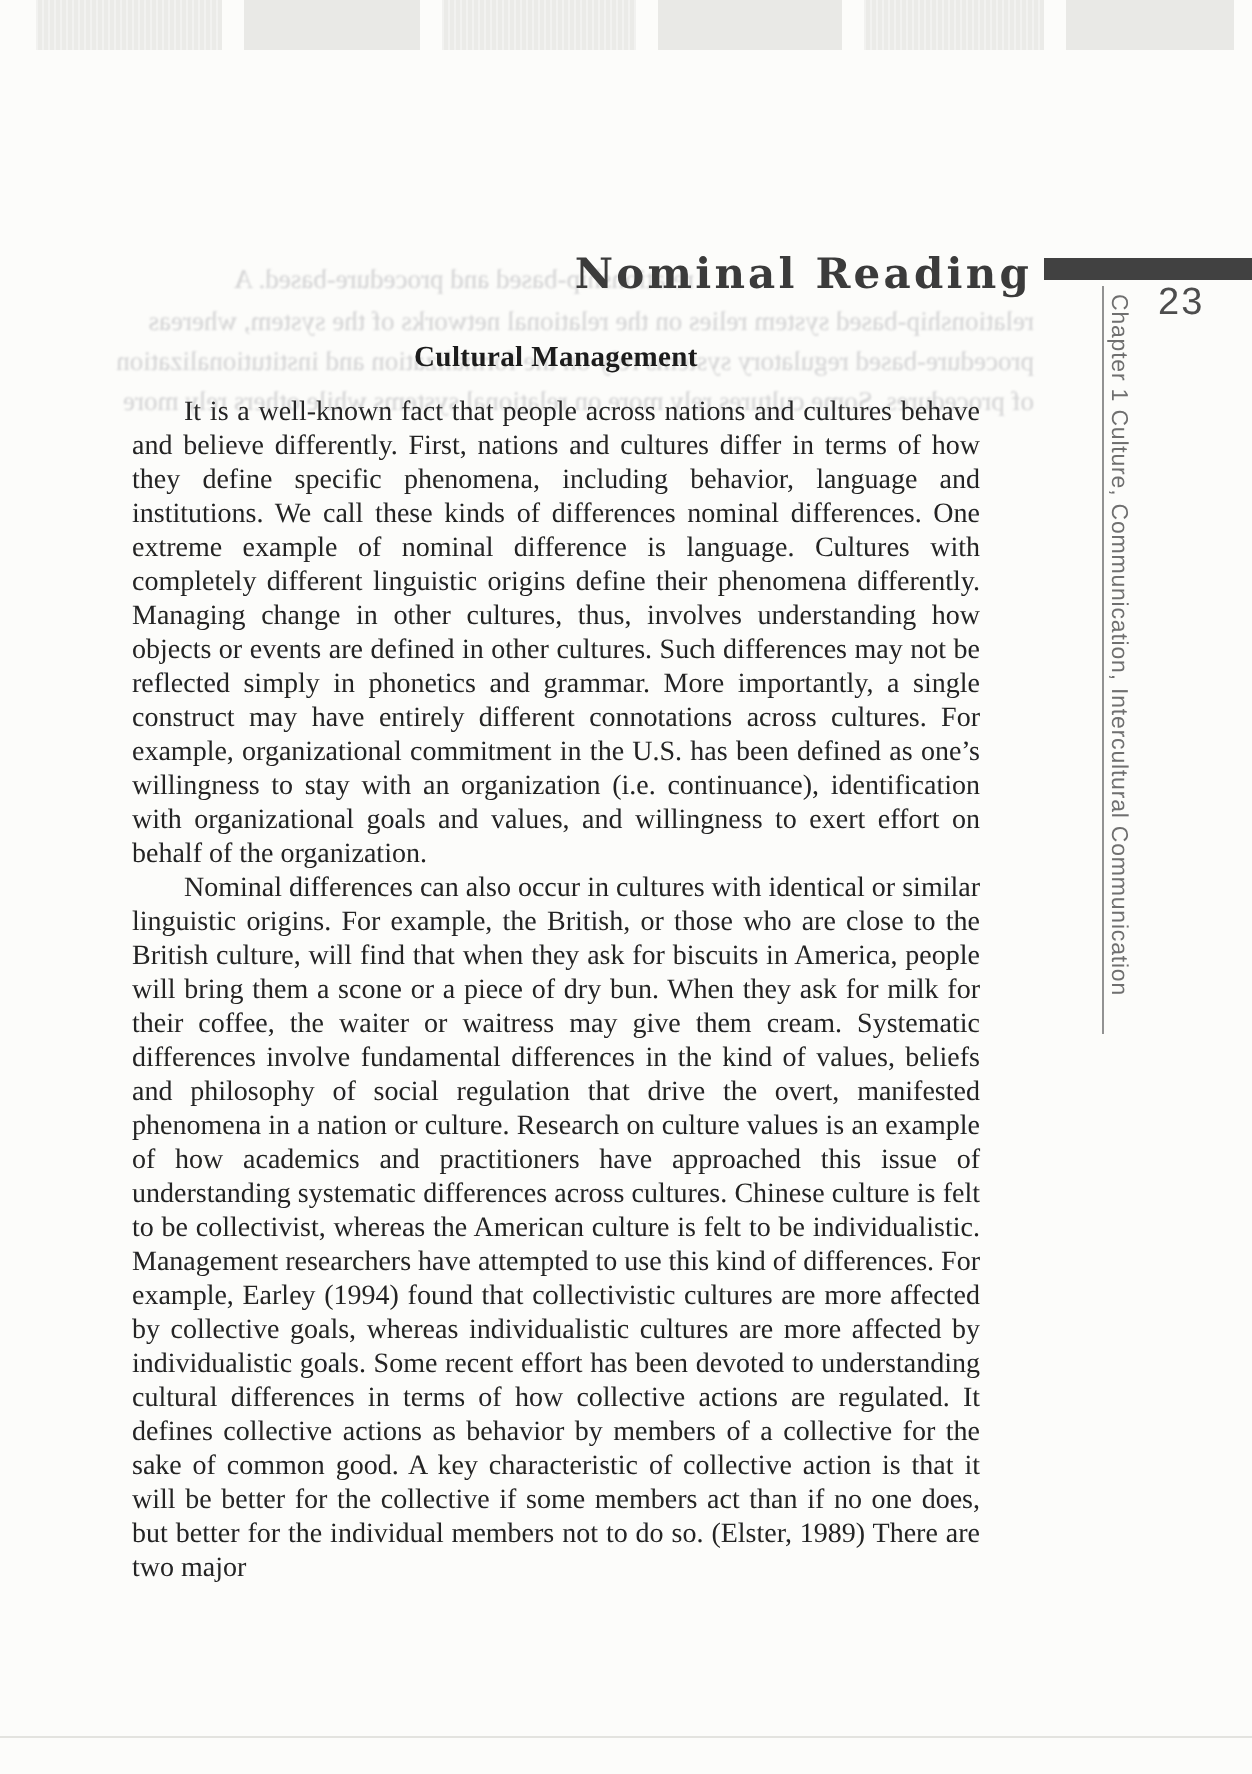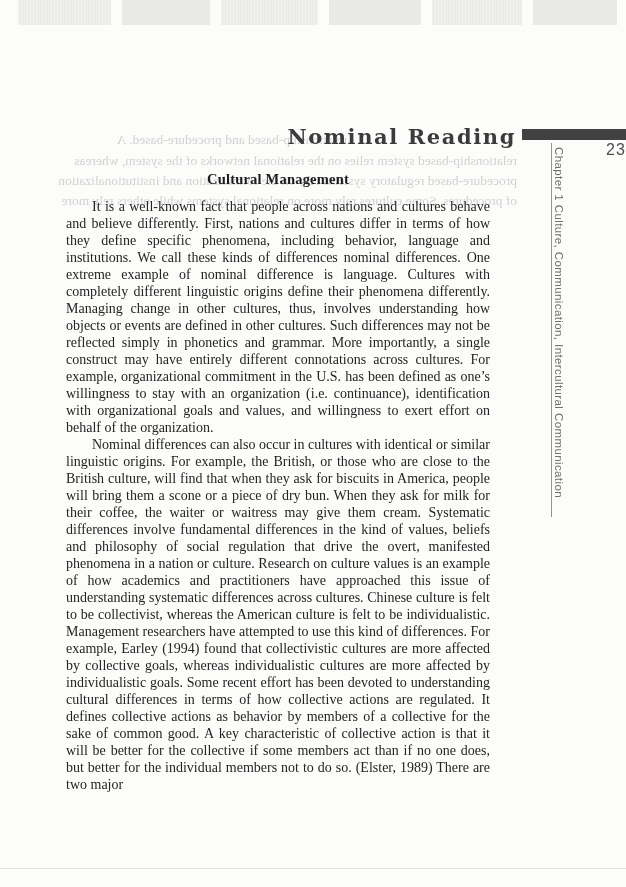--- a/index.html
+++ b/index.html
@@ -42,21 +42,21 @@
     font-weight:bold;font-size:21px;letter-spacing:1.6px;
     color:#3b3b3b;
   }
   .title-bar{
     position:absolute;left:522px;top:129px;width:104px;height:11px;
     background:#414141;z-index:2;
   }
   .page-number{
     position:absolute;left:579px;top:141px;z-index:2;
     font-family:"Liberation Sans", sans-serif;
-    font-size:16px;color:#4d4d4d;letter-spacing:1px;margin-left:27px;
+    font-size:19px;color:#4d4d4d;letter-spacing:1px;
   }
   
   .sidebar-rule{
     position:absolute;left:551px;top:143px;width:1px;height:374px;
     background:#929292;z-index:2;
   }
   .chapter-vertical{
     position:absolute;left:553px;top:147px;height:362px;z-index:2;
     writing-mode:vertical-rl;text-orientation:mixed;
     font-family:"Liberation Sans", sans-serif;

